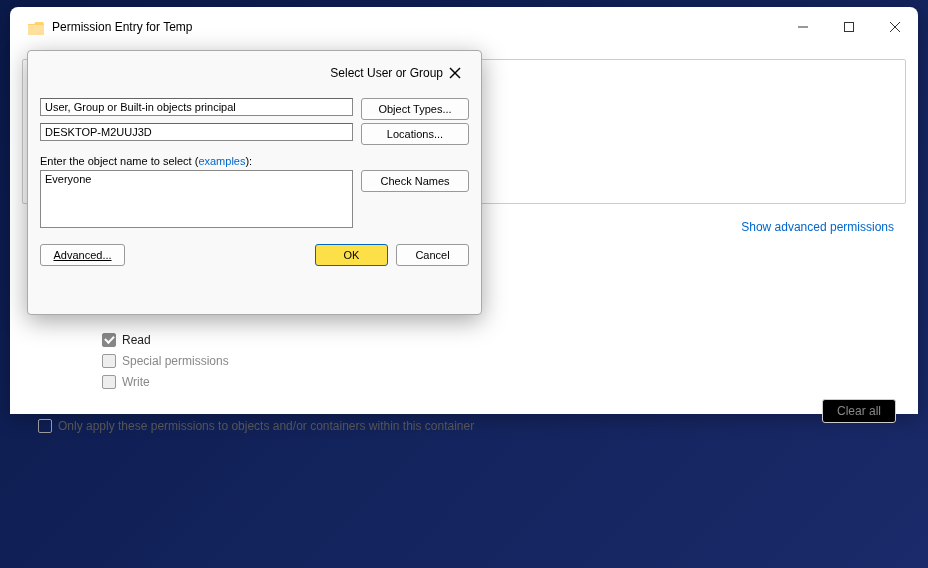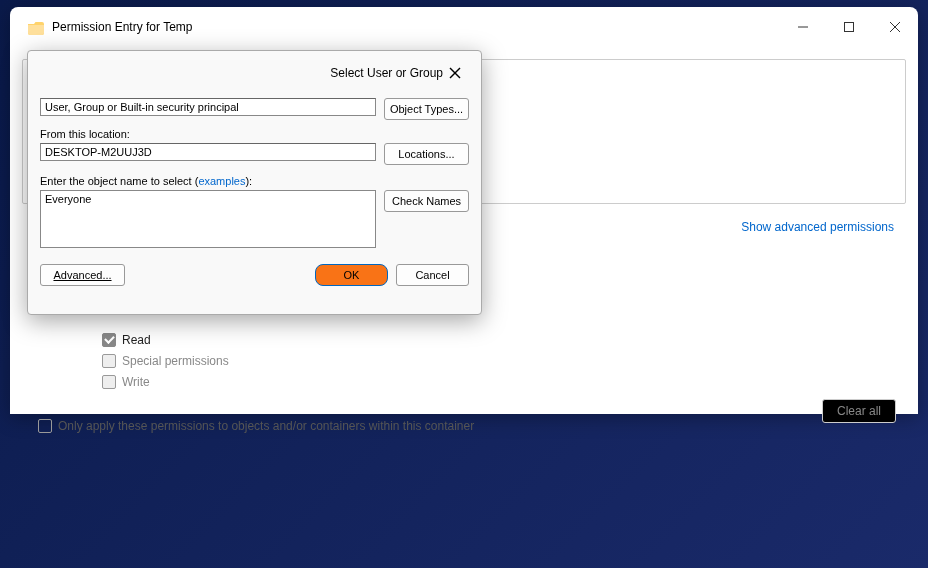--- a/index.html
+++ b/index.html
@@ -39,29 +39,29 @@
 }
 .modal-title-row { display: flex; align-items: center; height: 44px; padding: 0 14px 0 22px; }
 .modal-title { font-size: 12px; color: #000; flex: 1; text-align: right; }
 .modal-close { width: 24px; height: 24px; display: flex; align-items: center; justify-content: center; }
 .modal-close svg { width: 12px; height: 12px; }
 
 .modal-body { padding: 0 12px 10px 12px; font-size: 11px; color: #000; }
 .label-row { margin-top: 4px; }
 .field-row { display: flex; gap: 8px; align-items: flex-start; margin-top: 3px; }
 .ro-field { flex: 1; border: 1px solid #888; border-top-color: #666; background: #fff; padding: 2px 4px; height: 18px; font-size: 11px; }
-.side-btn { width: 85px; height: 22px; border: 1px solid #999; background: #fdfdfd; border-radius: 3px; font-size: 11px; }
+.side-btn { width: 108px; height: 22px; border: 1px solid #999; background: #fdfdfd; border-radius: 3px; font-size: 11px; }
 .ta-field { flex: 1; border: 1px solid #888; background: #fff; height: 58px; padding: 2px 4px; font-size: 11px; resize: none; font-family: inherit; }
 
 .examples-text { color: #0066cc; }
 
 .modal-footer { display: flex; padding: 6px 12px 8px 12px; gap: 8px; }
 .adv-btn { width: 85px; height: 22px; border: 1px solid #999; background: #fdfdfd; border-radius: 3px; font-size: 11px; text-decoration: underline; }
 .footer-spacer { flex: 1; }
-.ok-btn { width: 73px; height: 22px; border: 1.5px solid #0067c0; background: #f97316; border-radius: 8px; font-size: 11px; }
+.ok-btn { width: 73px; height: 22px; border: 1.5px solid #0067c0; background: #fde047; border-radius: 3px; font-size: 11px; }
 .cancel-btn { width: 73px; height: 22px; border: 1px solid #999; background: #fdfdfd; border-radius: 3px; font-size: 11px; }
 </style>
 </head>
 <body>
 
 <div class="main-window">
   <div class="titlebar">
     <span class="titlebar-icon">
       <svg viewBox="0 0 16 13">
           <path d="M0 2 L6 2 L7.5 0 L14 0 Q16 0 16 2 L16 11 Q16 13 14 13 L2 13 Q0 13 0 11 Z" fill="#ffd36b"></path>
@@ -123,25 +123,24 @@
     <div class="modal-close">
       <svg viewBox="0 0 12 12">
           <line x1="1" y1="1" x2="11" y2="11" stroke="#000" stroke-width="1.4"></line>
           <line x1="11" y1="1" x2="1" y2="11" stroke="#000" stroke-width="1.4"></line>
         </svg>
     </div>
   </div>
 
   <div class="modal-body">
     <div class="field-row">
-      <div class="ro-field">User, Group or Built-in security principal</div>
+      <div class="ro-field">User, Group or Built-in objects principal</div>
       <button class="side-btn">Object Types...</button>
     </div>
 
-    <div class="label-row" style="margin-top:8px">From this location:</div>
     <div class="field-row">
       <div class="ro-field">DESKTOP-M2UUJ3D</div>
       <button class="side-btn">Locations...</button>
     </div>
 
     <div class="label-row" style="margin-top:10px">
       <span>Enter the object name to select (</span><span class="examples-text">examples</span><span>):</span>
     </div>
     <div class="field-row">
       <textarea class="ta-field" style="">Everyone</textarea>

